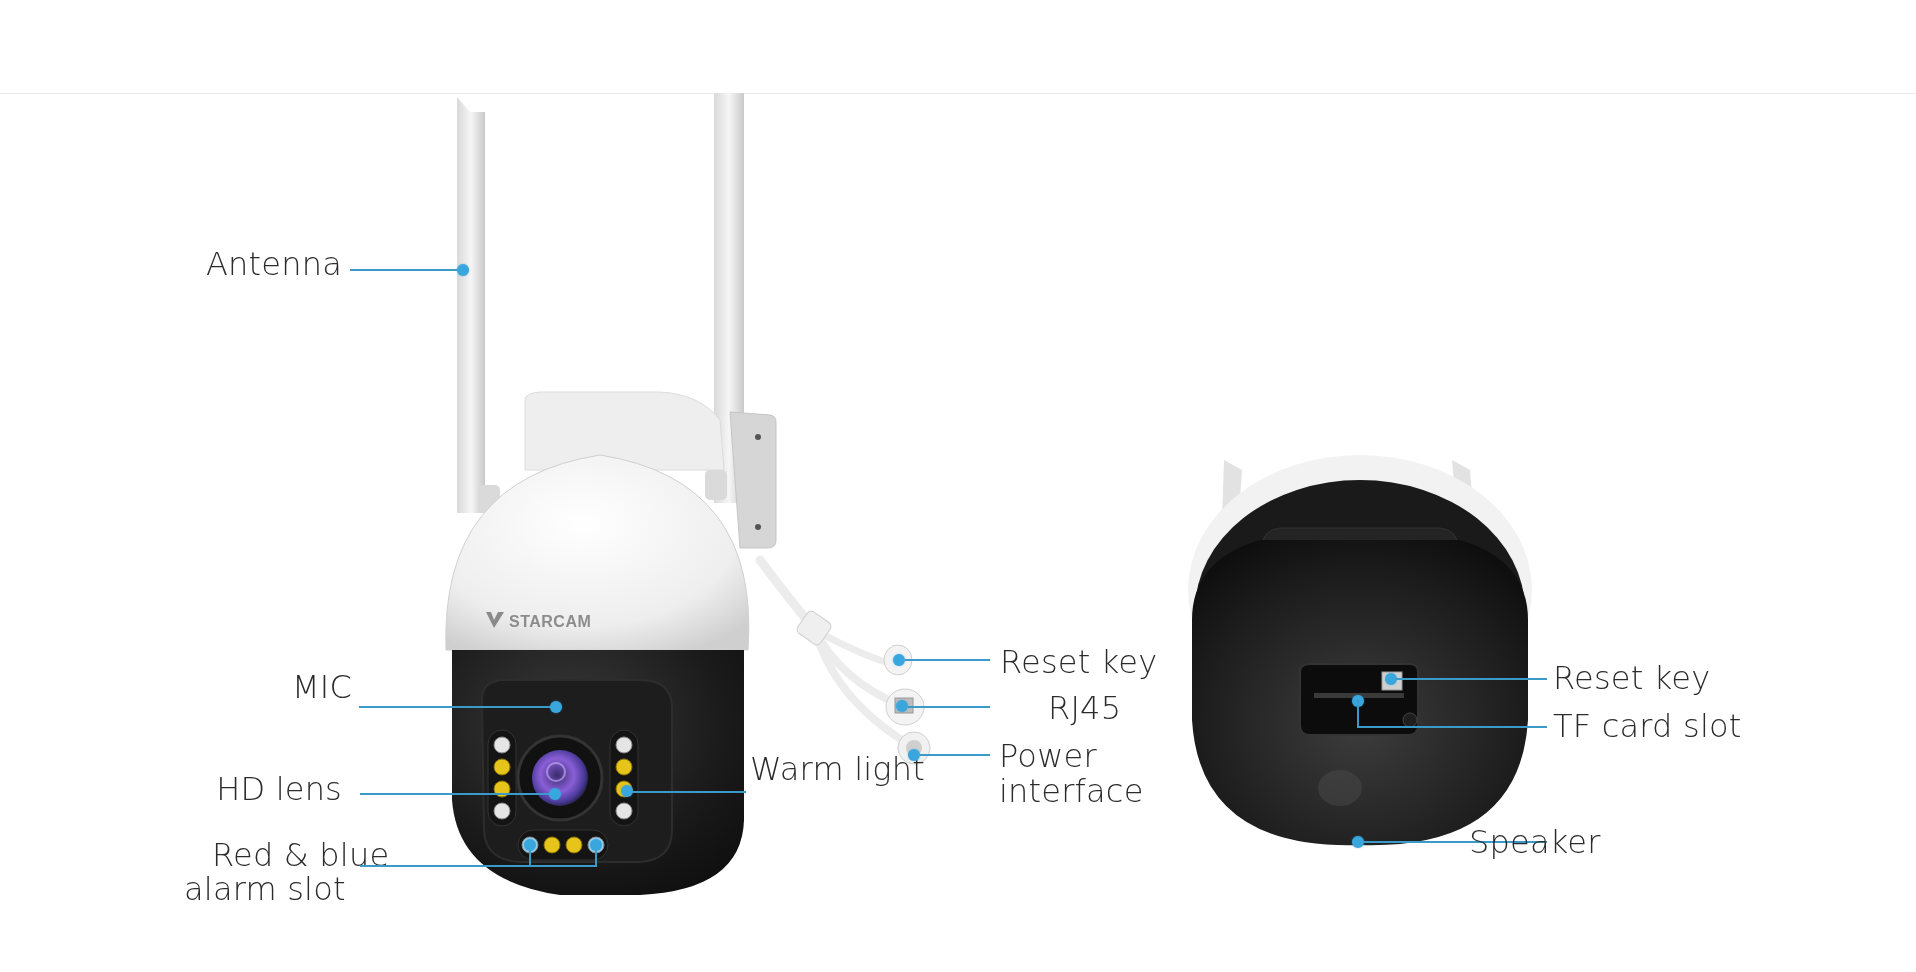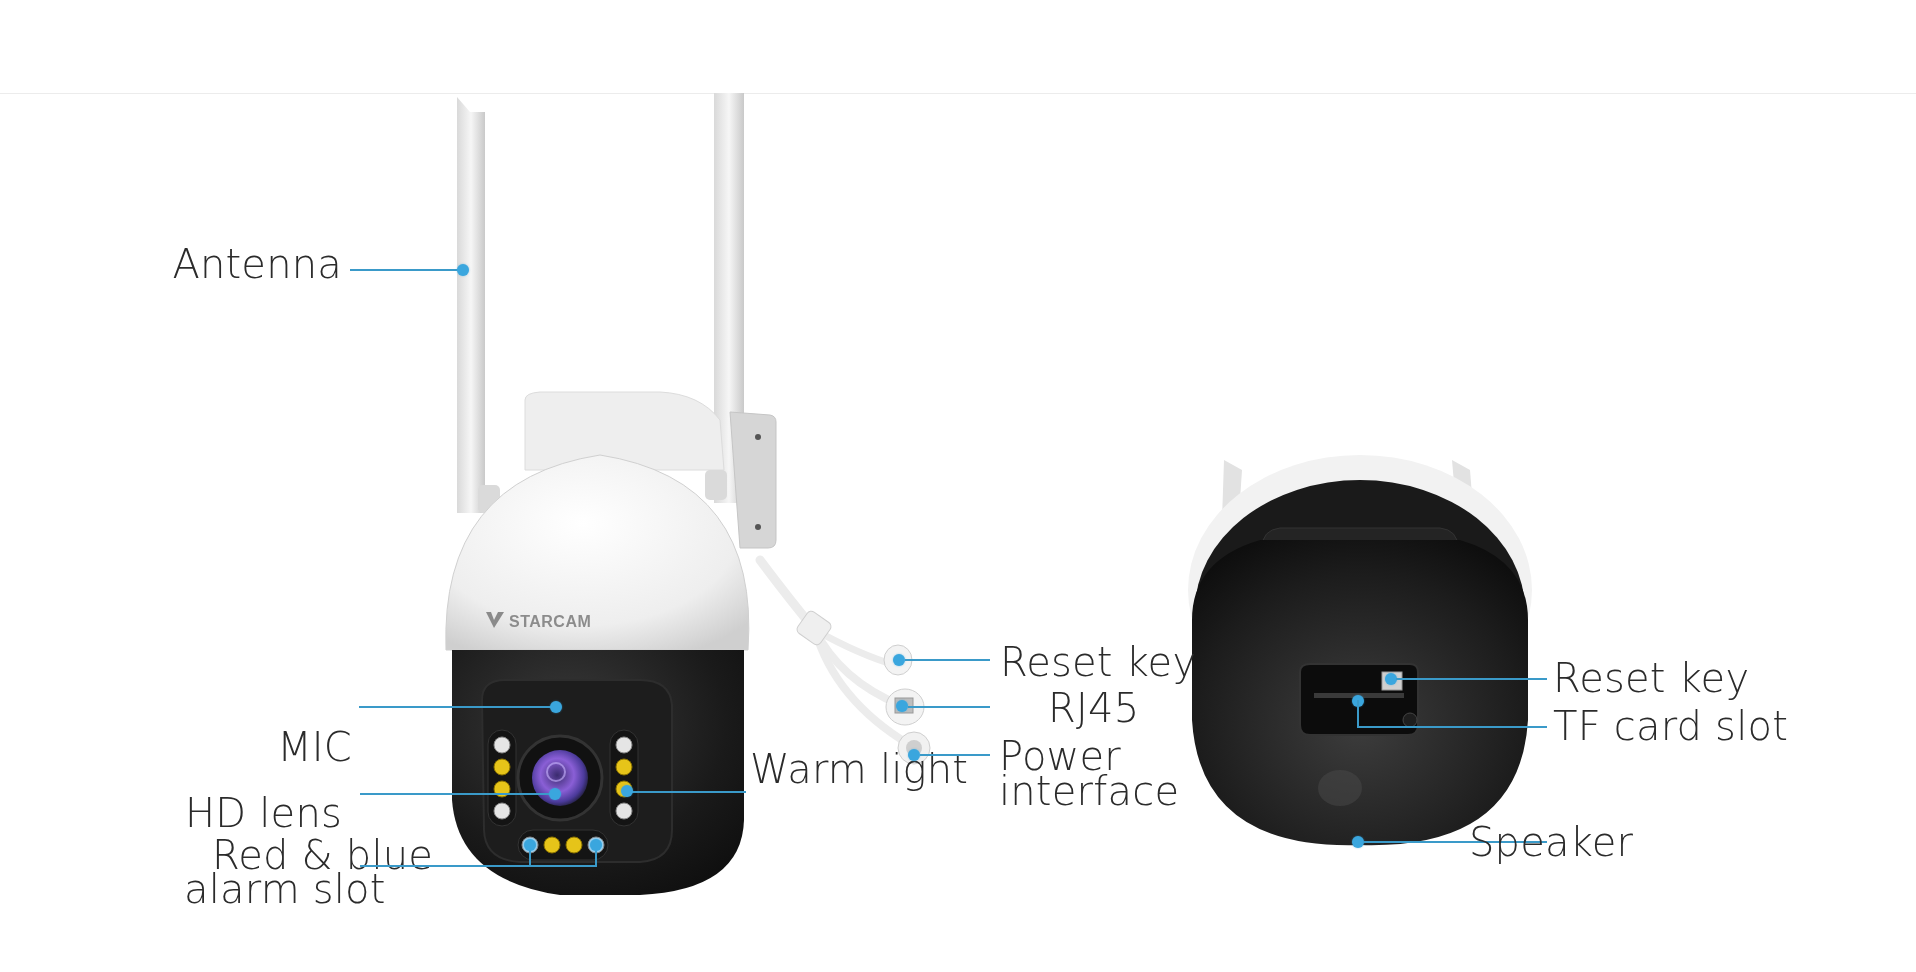--- a/index.html
+++ b/index.html
@@ -1,19 +1,19 @@
 <!DOCTYPE html>
 <html><head>
 <meta charset="utf-8">
 <style>
   html, body { margin:0; padding:0; background:#ffffff; }
   body { width:1916px; height:972px; position:relative; overflow:hidden; font-family:"DejaVu Sans", "Liberation Sans", sans-serif; }
   .topbar { position:absolute; left:0; top:0; width:1916px; height:93px; background:#fff; border-bottom:1px solid #ececec; }
   .stage { position:absolute; left:0; top:0; width:1916px; height:972px; }
-  .label { position:absolute; color:#2b2b2b; font-size:40px; font-weight:300; line-height:34px; letter-spacing:0.2px; white-space:nowrap; }
+  .label { position:absolute; color:#2b2b2b; font-size:32px; font-weight:300; line-height:34px; letter-spacing:0.2px; white-space:nowrap; }
   .label.right { text-align:right; }
   .line { position:absolute; height:2px; background:#3a9ac9; }
   .vline { position:absolute; width:2px; background:#3a9ac9; }
   .dot { position:absolute; width:12px; height:12px; border-radius:50%; background:#3aa6de; box-shadow:0 0 2px rgba(58,166,222,0.6); }
   svg { position:absolute; left:0; top:0; }
 </style>
 </head>
 <body>
 
 <div class="topbar"></div>
@@ -138,25 +138,25 @@
       <rect x="1314" y="693" width="90" height="5" fill="#3a3a3a"></rect>
       <circle cx="1410" cy="720" r="7" fill="#1e1e1e" stroke="#444"></circle>
     </g>
     <ellipse cx="1340" cy="788" rx="22" ry="18" fill="#4a4a4a" opacity="0.5"></ellipse>
   </svg>
 
   <div class="label right" style="left:170px; top:247px; width:172px;">Antenna</div>
   <div class="line" style="left:350px; top:269px; width:112px;"></div>
   <div class="dot" style="left:457px; top:264px;"></div>
 
-  <div class="label right" style="left:200px; top:730px; width:152px;text-align:right;">MIC</div>
+  <div class="label right" style="left:200px; top:670px; width:152px;text-align:right;">MIC</div>
   <div class="line" style="left:359px; top:706px; width:197px;"></div>
   <div class="dot" style="left:550px; top:701px;"></div>
 
-  <div class="label right" style="left:180px; top:796px; width:162px;">HD lens</div>
+  <div class="label right" style="left:180px; top:772px; width:162px;">HD lens</div>
   <div class="line" style="left:360px; top:793px; width:194px;"></div>
   <div class="dot" style="left:549px; top:788px;"></div>
 
   <div class="label" style="left:184px; top:838px;margin-left:28px;">Red &amp; blue</div>
   <div class="label" style="left:184px; top:872px;">alarm slot</div>
   <div class="line" style="left:360px; top:865px; width:237px;"></div>
   <div class="vline" style="left:529px; top:845px; height:21px;"></div>
   <div class="vline" style="left:595px; top:845px; height:21px;"></div>
   <div class="dot" style="left:524px; top:839px;"></div>
   <div class="dot" style="left:590px; top:839px;"></div>

